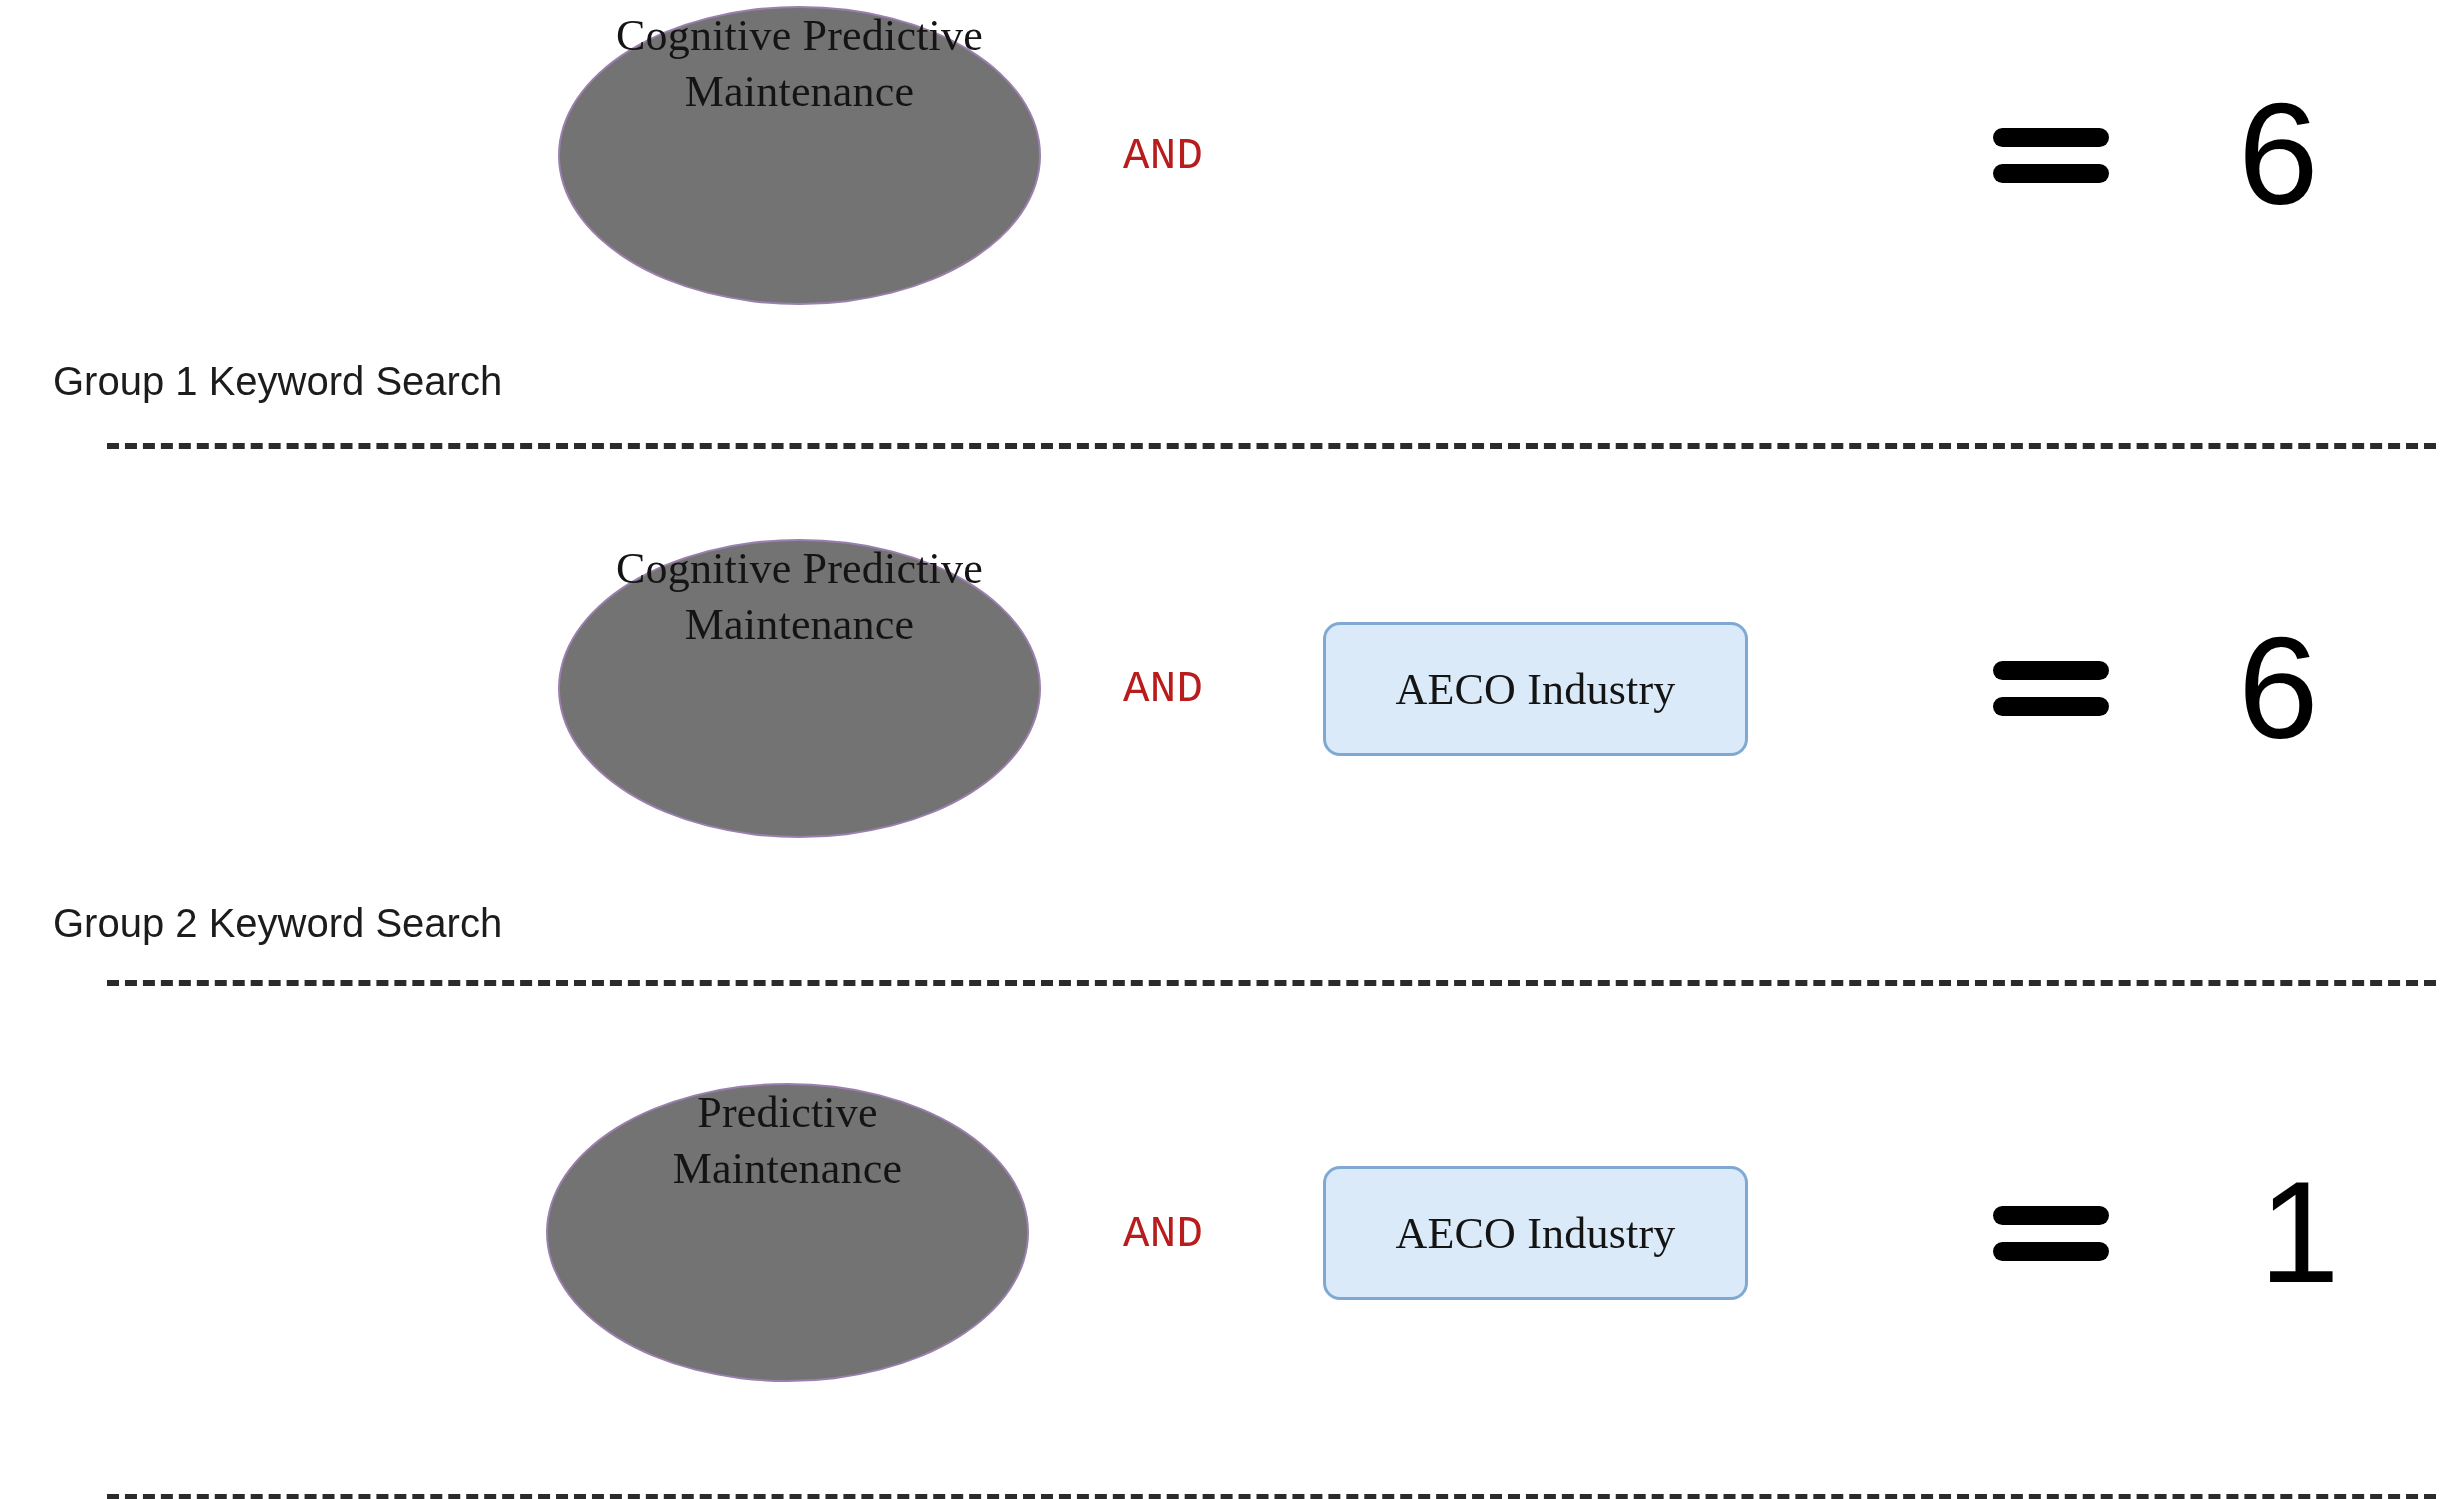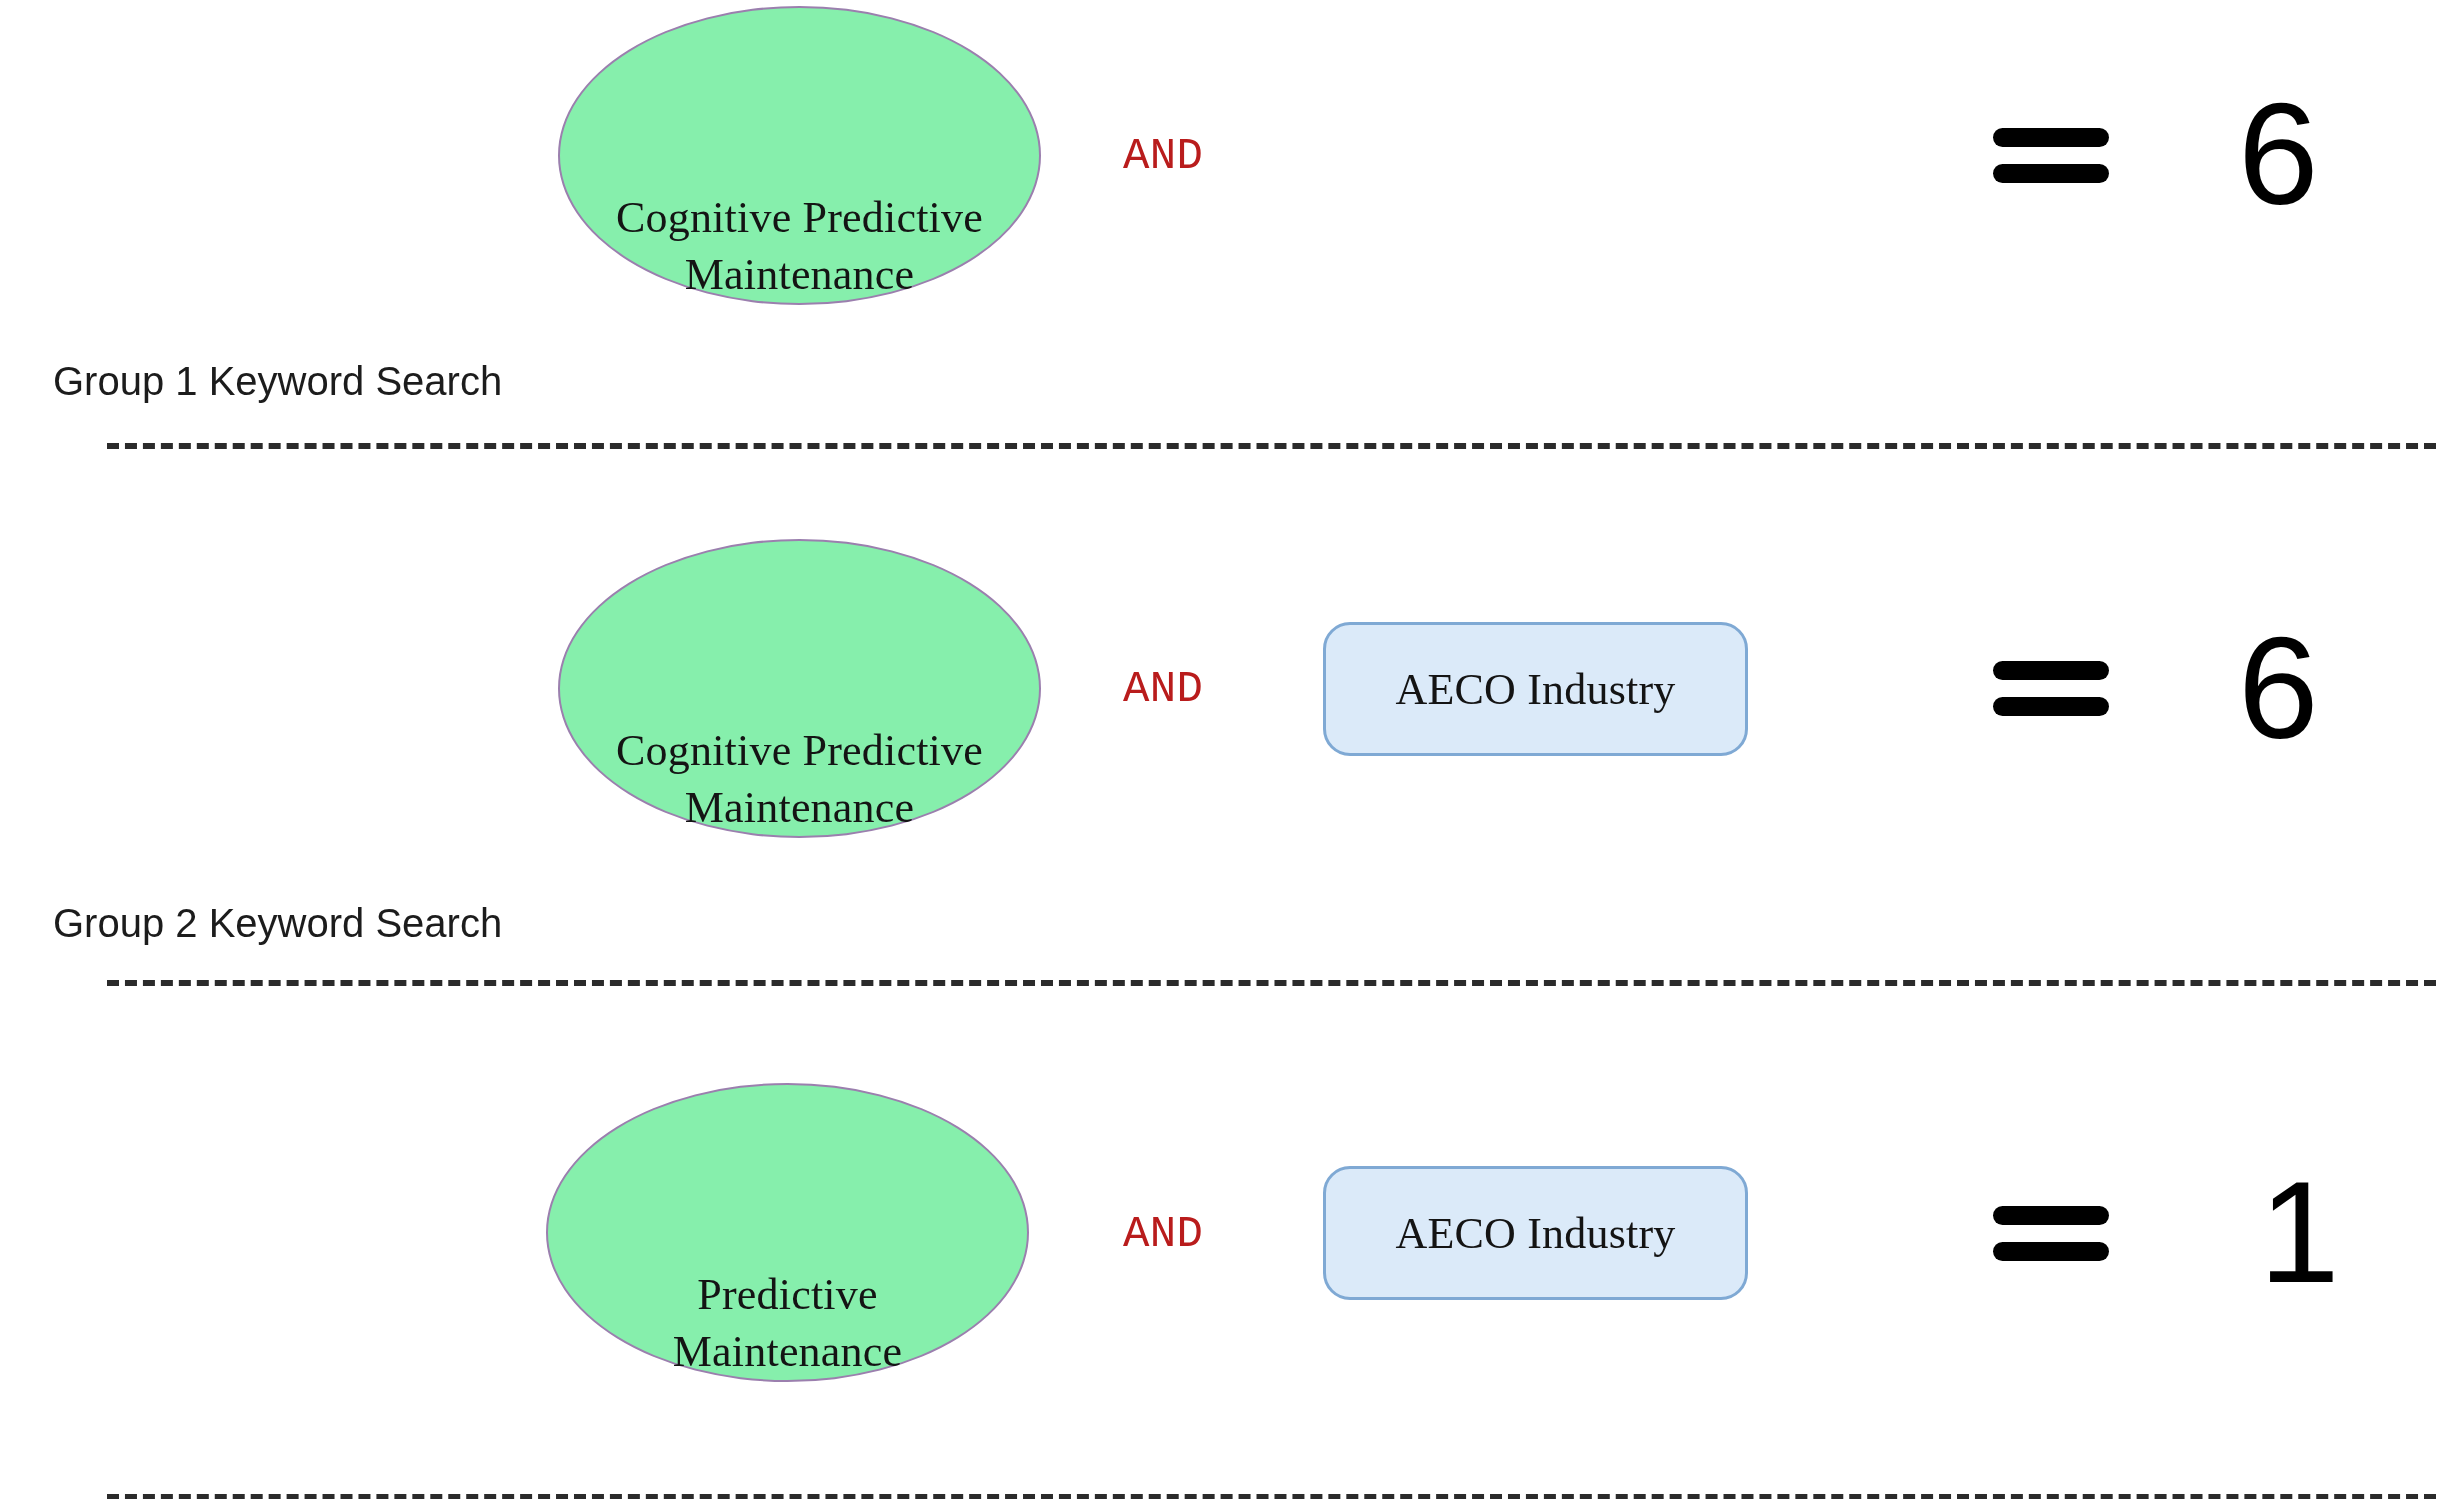--- a/index.html
+++ b/index.html
@@ -26,25 +26,25 @@
     left: 0;
     width: 2462px;
   }
 
   
   .ellipse {
     position: absolute;
     width: 483px;
     height: 299px;
     border-radius: 50%;
-    background: #86efac;
+    background: #737373;
     border: 2.3px solid #9b7fae;
     box-sizing: border-box;
     display: flex;
-    align-items: flex-end;
+    align-items: flex-start;
     justify-content: center;
   }
   .ellipse-label {
     font-family: "Liberation Serif", serif;
     font-size: 44px;
     line-height: 1.28;
     color: #141414;
     text-align: center;
     width: 78%;
     letter-spacing: 0.2px;
@@ -84,21 +84,21 @@
     pointer-events: none;
   }
 
   
   .roundrect {
     position: absolute;
     width: 425px;
     height: 134px;
     background: #dbeaf9;
     border: 3.8px solid #7fa9d4;
-    border-radius: 27px;
+    border-radius: 17px;
     box-sizing: border-box;
     display: flex;
     align-items: center;
     justify-content: center;
   }
   .roundrect-label {
     font-family: "Liberation Serif", serif;
     font-size: 44px;
     color: #141414;
     text-align: center;

